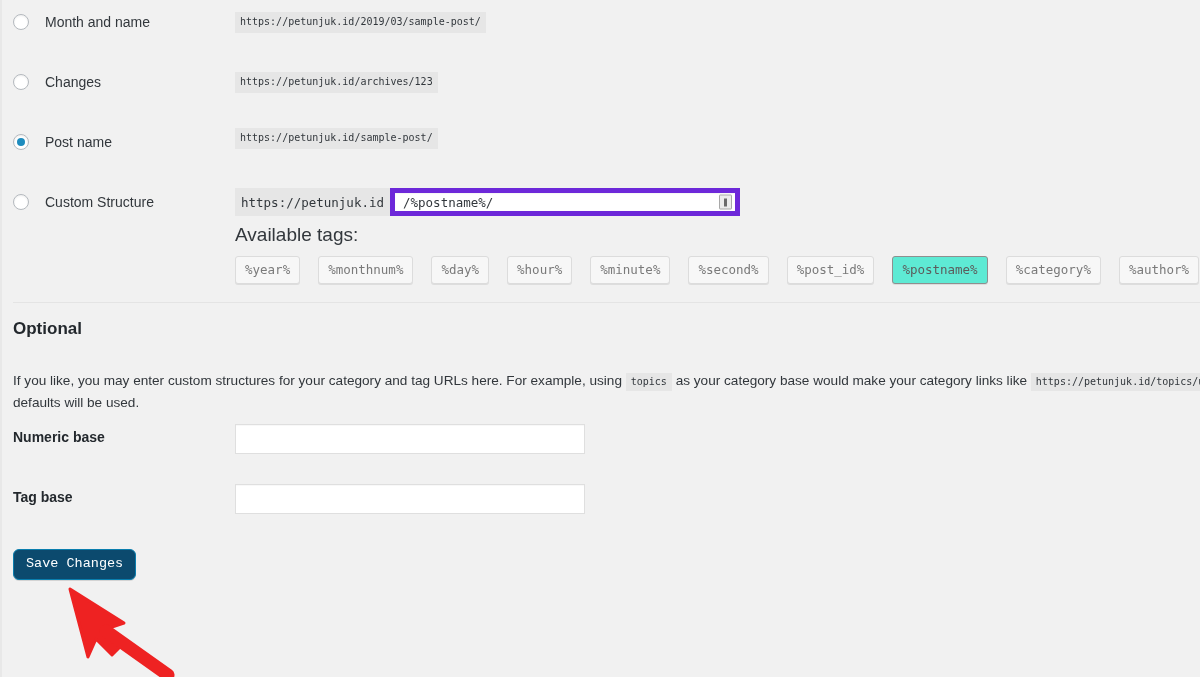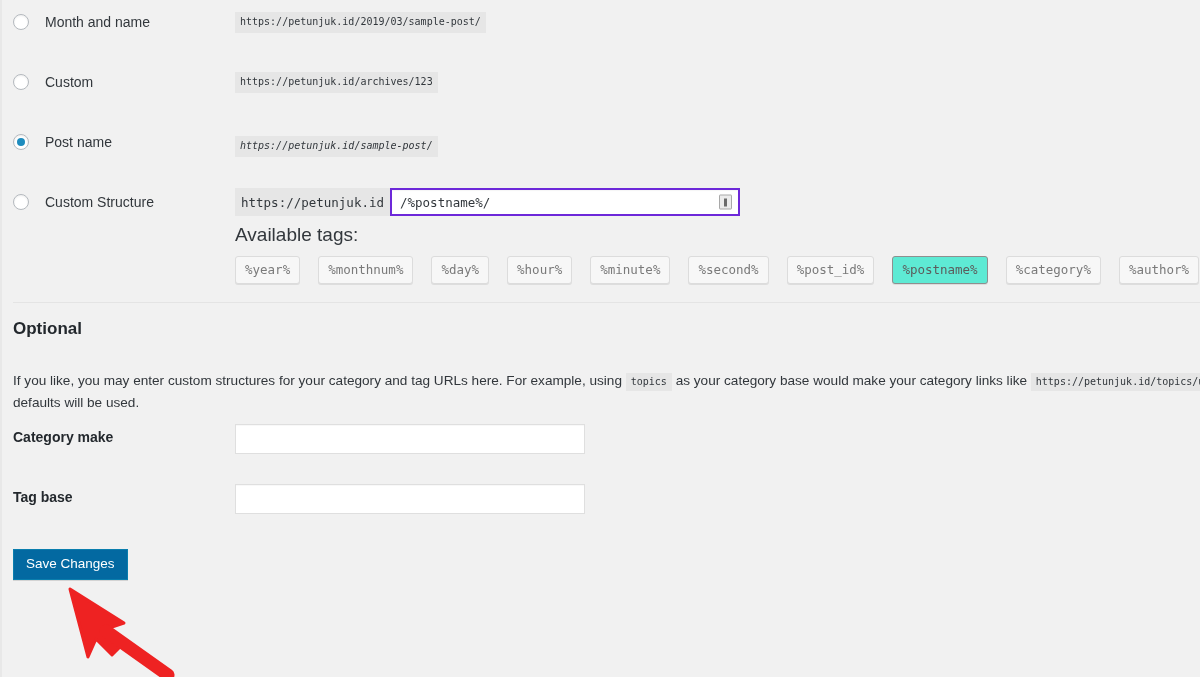--- a/index.html
+++ b/index.html
@@ -82,21 +82,21 @@
     font-size: 12.5px;
     padding: 5px 6px;
     display: flex;
     align-items: center;
     color: #32373c;
     white-space: nowrap;
   }
   .custom-input {
     width: 350px;
     height: 28px;
-    border: 2px solid #6d28d9;
+    border: 5px solid #6d28d9;
     background: #fff;
     font-family: "DejaVu Sans Mono", monospace;
     font-size: 12.5px;
     padding: 0 28px 0 8px;
     color: #32373c;
     outline: none;
     box-shadow: 0 1px 1px rgba(0,0,0,.04) inset;
   }
   .input-badge {
     position: absolute;
@@ -196,25 +196,25 @@
     color: #32373c;
     outline: none;
     box-shadow: 0 1px 1px rgba(0,0,0,.03) inset;
   }
 
   
   #save-changes-button {
     position: absolute;
     left: 11px;
     top: 549px;
-    background: #0369a1;
+    background: #0c4a6e;
     border: 1px solid #0a7eae;
-    border-radius: 0;
+    border-radius: 6px;
     color: #fff;
-    font-family: Liberation Sans, sans-serif;
+    font-family: Liberation Mono, monospace;
     font-size: 13.5px;
     padding: 6px 12px 7px;
     cursor: pointer;
     box-shadow: 0 1px 0 rgba(0,0,0,.12);
     line-height: 1.2;
   }
 
   
   #annotation-arrow {
     position: absolute;
@@ -238,33 +238,33 @@
         <span>Month and name</span>
       </label>
       <div class="perm-value" style="top:12px;">
         <code class="code">https://petunjuk.id/2019/03/sample-post/</code>
       </div>
     </div>
 
     <div class="perm-row" style="top:60px;">
       <label class="perm-label" style="top:14px;">
         <span class="radio"></span>
-        <span>Custom</span>
+        <span>Changes</span>
       </label>
       <div class="perm-value" style="top:12px;">
         <code class="code">https://petunjuk.id/archives/123</code>
       </div>
     </div>
 
     <div class="perm-row" style="top:120px;">
       <label class="perm-label" style="top:14px;">
         <span class="radio checked"></span>
         <span>Post name</span>
       </label>
-      <div class="perm-value" style="top:16px;font-style:italic;">
+      <div class="perm-value" style="top:8px;">
         <code class="code">https://petunjuk.id/sample-post/</code>
       </div>
     </div>
 
     <div class="perm-row" id="custom-row">
       <label class="perm-label" style="top:14px;">
         <span class="radio"></span>
         <span>Custom Structure</span>
       </label>
     </div>
@@ -295,21 +295,21 @@
       <button class="tag-btn">%author%</button>
     </div>
   </div>
 
   <div class="divider"></div>
   <h2 id="optional-title">Optional</h2>
 
   <p id="optional-desc"><span>If you like, you may enter custom structures for your category and tag URLs here. For example, using</span> <code>topics</code> <span>as your category base would make your category links like</span> <code>https://petunjuk.id/topics/uncategorized/</code> <span>these blank the defaults will be used.</span></p>
 
   <div class="field-row" style="top:424px;">
-    <span class="field-label">Category make</span>
+    <span class="field-label">Numeric base</span>
     <input class="text-input" type="text" value="" style="">
   </div>
 
   <div class="field-row" style="top:484px;">
     <span class="field-label">Tag base</span>
     <input class="text-input" type="text" value="" style="">
   </div>
 
   <button id="save-changes-button">Save Changes</button>
 

